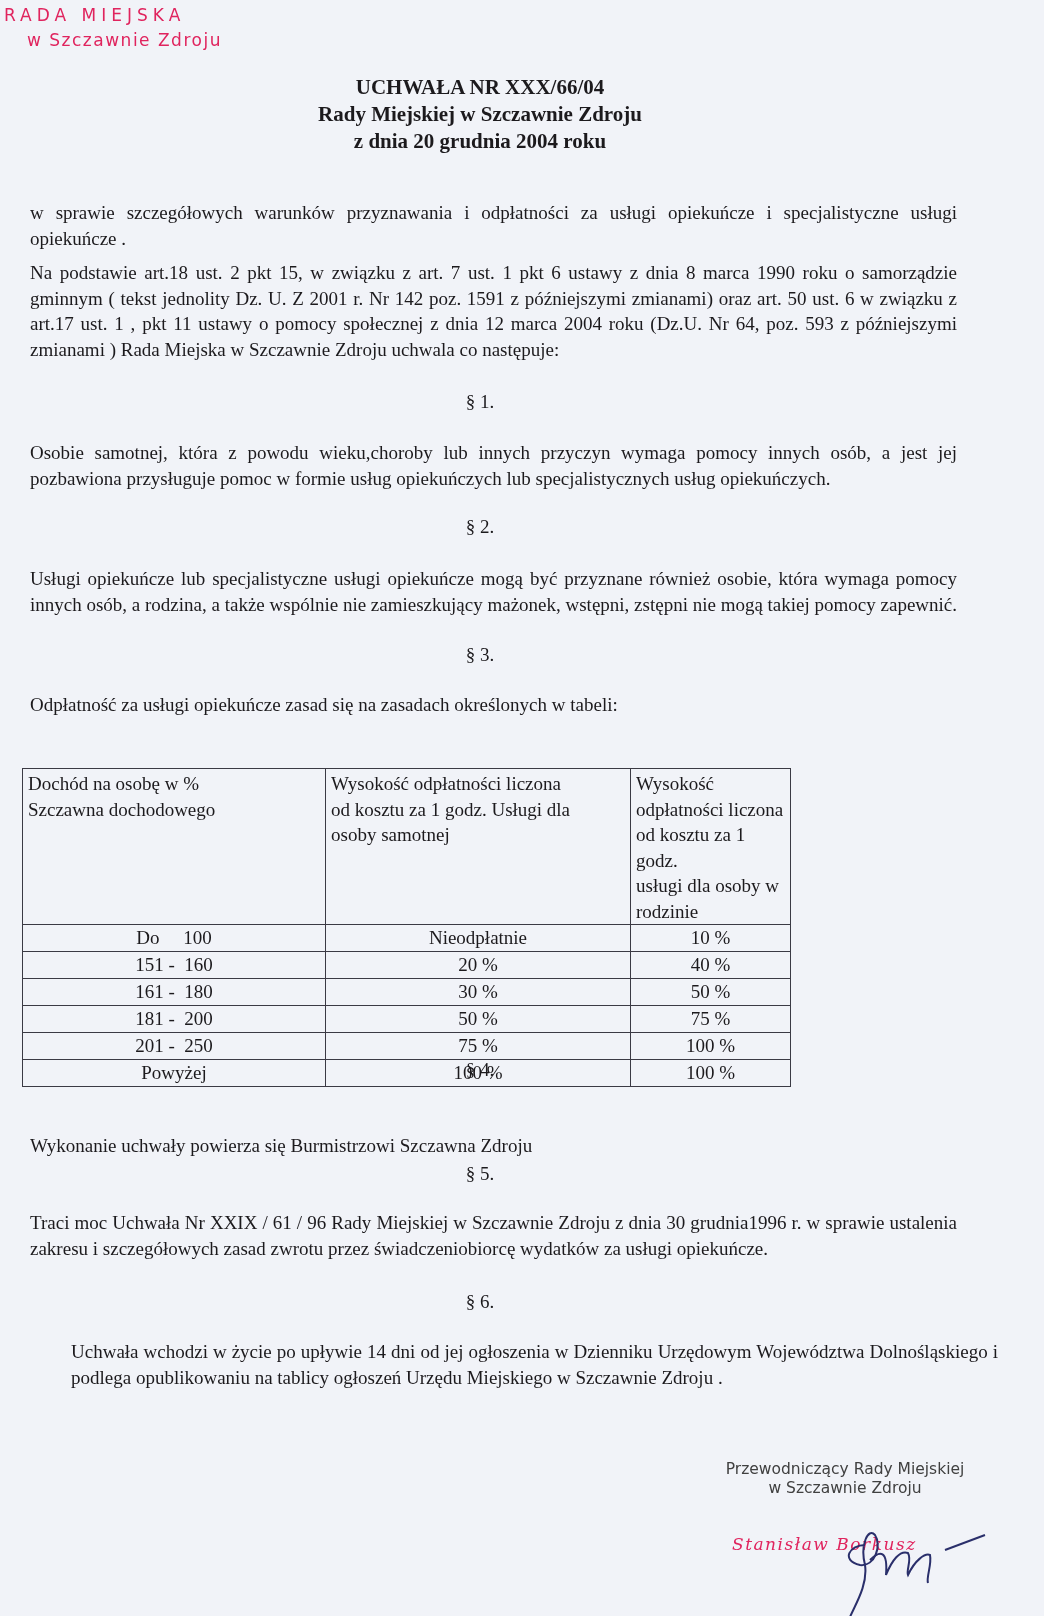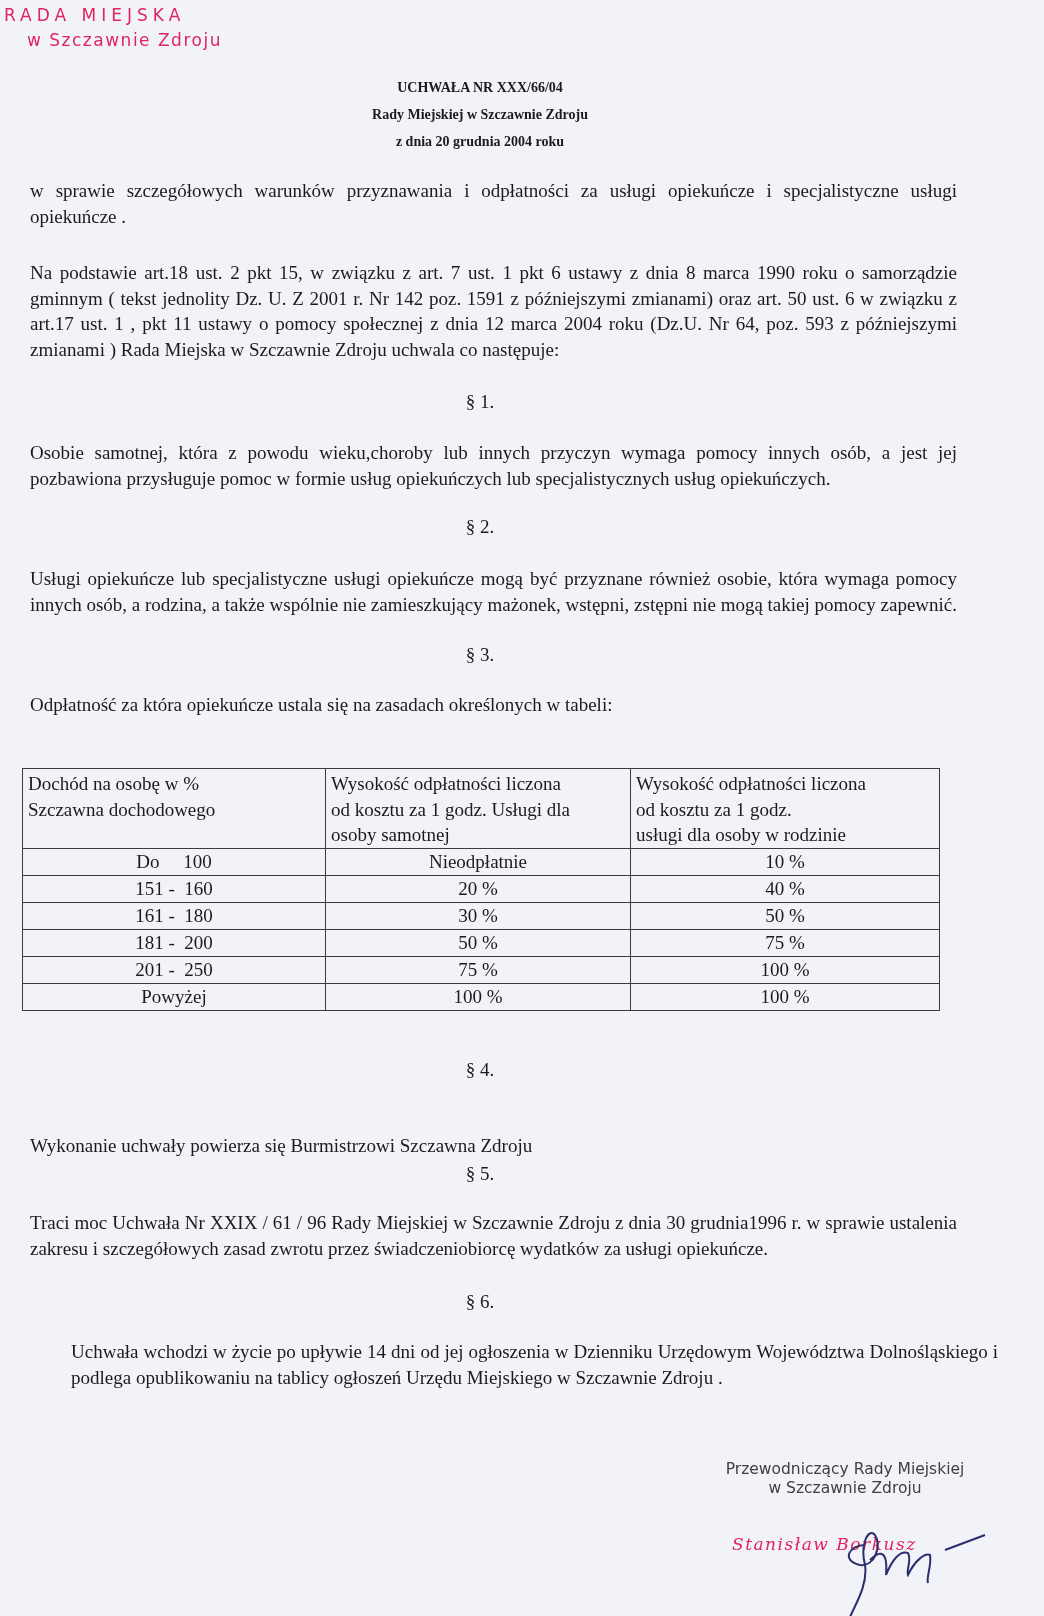--- a/index.html
+++ b/index.html
@@ -11,34 +11,34 @@
     }
     .stamp-top {
       position: absolute; left: 4px; top: 2px;
       font-family: "DejaVu Sans", "Liberation Sans", sans-serif;
       color: #e0245e;
     }
     .stamp-top .l1 { font-size: 17px; letter-spacing: 5px; line-height: 26px; }
     .stamp-top .l2 { font-size: 17px; letter-spacing: 1.5px; padding-left: 23px; line-height: 24px; }
     .title-block {
       position: absolute; left: 0; width: 960px; top: 74px; text-align: center;
-      font-weight: bold; font-size: 14px; line-height: 27px;
+      font-weight: bold; font-size: 21px; line-height: 27px;
     }
     .p {
       position: absolute; left: 30px; width: 927px;
       font-size: 19px; line-height: 25.5px; text-align: justify;
       text-align-last: left;
     }
     .p.nojust { text-align: left; }
     .sec {
       position: absolute; left: 0; width: 960px; text-align: center;
       font-size: 19px; line-height: 24px;
     }
     table.fee {
-      position: absolute; left: 22px; top: 768px; width: 918px;
+      position: absolute; left: 22px; top: 768px; width: 769px;
       border-collapse: collapse; font-size: 19px; line-height: 25.5px;
     }
     table.fee td, table.fee th {
       border: 1px solid #3b3a44; padding: 0 5px; vertical-align: top;
       font-weight: normal;
     }
     table.fee th { text-align: left; padding-top: 2px; }
     table.fee td { text-align: center; height: 26px; padding: 0; }
     table.fee col.c1 { width: 303px; }
     table.fee col.c2 { width: 305px; }
@@ -61,32 +61,32 @@
   <div class="l1">RADA MIEJSKA</div>
   <div class="l2">w Szczawnie Zdroju</div>
 </div>
 
 <div class="title-block">
   <div>UCHWAŁA NR XXX/66/04</div>
   <div>Rady Miejskiej  w Szczawnie Zdroju</div>
   <div>z dnia 20 grudnia 2004 roku</div>
 </div>
 
-<div class="p" style="top:178px;">w sprawie szczegółowych warunków przyznawania i odpłatności za usługi opiekuńcze i specjalistyczne usługi opiekuńcze .</div>
+<div class="p" style="top:200px;">w sprawie szczegółowych warunków przyznawania i odpłatności za usługi opiekuńcze i specjalistyczne usługi opiekuńcze .</div>
 
 <div class="p" style="top:260px;">Na podstawie art.18 ust. 2 pkt 15, w związku z art. 7 ust. 1 pkt 6 ustawy z dnia 8 marca 1990 roku o samorządzie gminnym ( tekst jednolity Dz. U. Z 2001 r. Nr 142 poz. 1591 z późniejszymi zmianami) oraz  art. 50 ust. 6 w związku z art.17 ust. 1 , pkt 11 ustawy o pomocy społecznej  z dnia 12 marca 2004 roku   (Dz.U. Nr  64, poz. 593 z późniejszymi zmianami  )  Rada Miejska w Szczawnie Zdroju  uchwala co następuje:</div>
 
 <div class="sec" style="top:390px;">§ 1.</div>
 <div class="p" style="top:440px;">Osobie samotnej, która z powodu wieku,choroby lub innych przyczyn wymaga pomocy innych osób, a jest jej pozbawiona przysługuje pomoc w formie usług opiekuńczych lub specjalistycznych usług opiekuńczych.</div>
 
 <div class="sec" style="top:515px;">§ 2.</div>
 <div class="p" style="top:566px;">Usługi opiekuńcze lub specjalistyczne usługi opiekuńcze mogą być przyznane również osobie, która wymaga pomocy innych osób, a rodzina, a także wspólnie nie zamieszkujący mażonek, wstępni, zstępni nie mogą takiej pomocy zapewnić.</div>
 
 <div class="sec" style="top:643px;">§ 3.</div>
-<div class="p nojust" style="top:692px;">Odpłatność za która opiekuńcze ustala się na zasadach określonych w tabeli:</div>
+<div class="p nojust" style="top:692px;">Odpłatność za usługi opiekuńcze zasad się na zasadach określonych w tabeli:</div>
 
 <table class="fee">
   <colgroup>
       <col class="c1">
       <col class="c2">
       <col>
     </colgroup>
   <tbody>
       <tr>
     <th>

